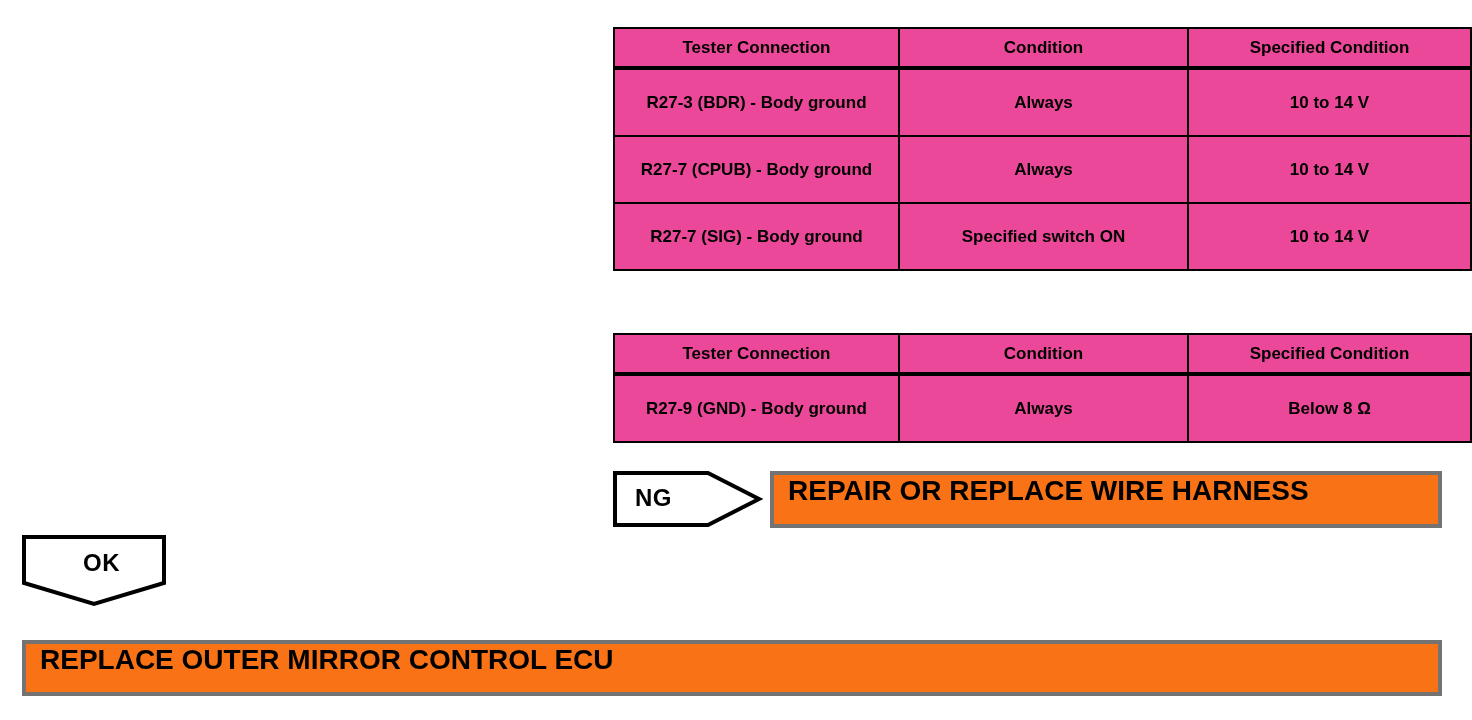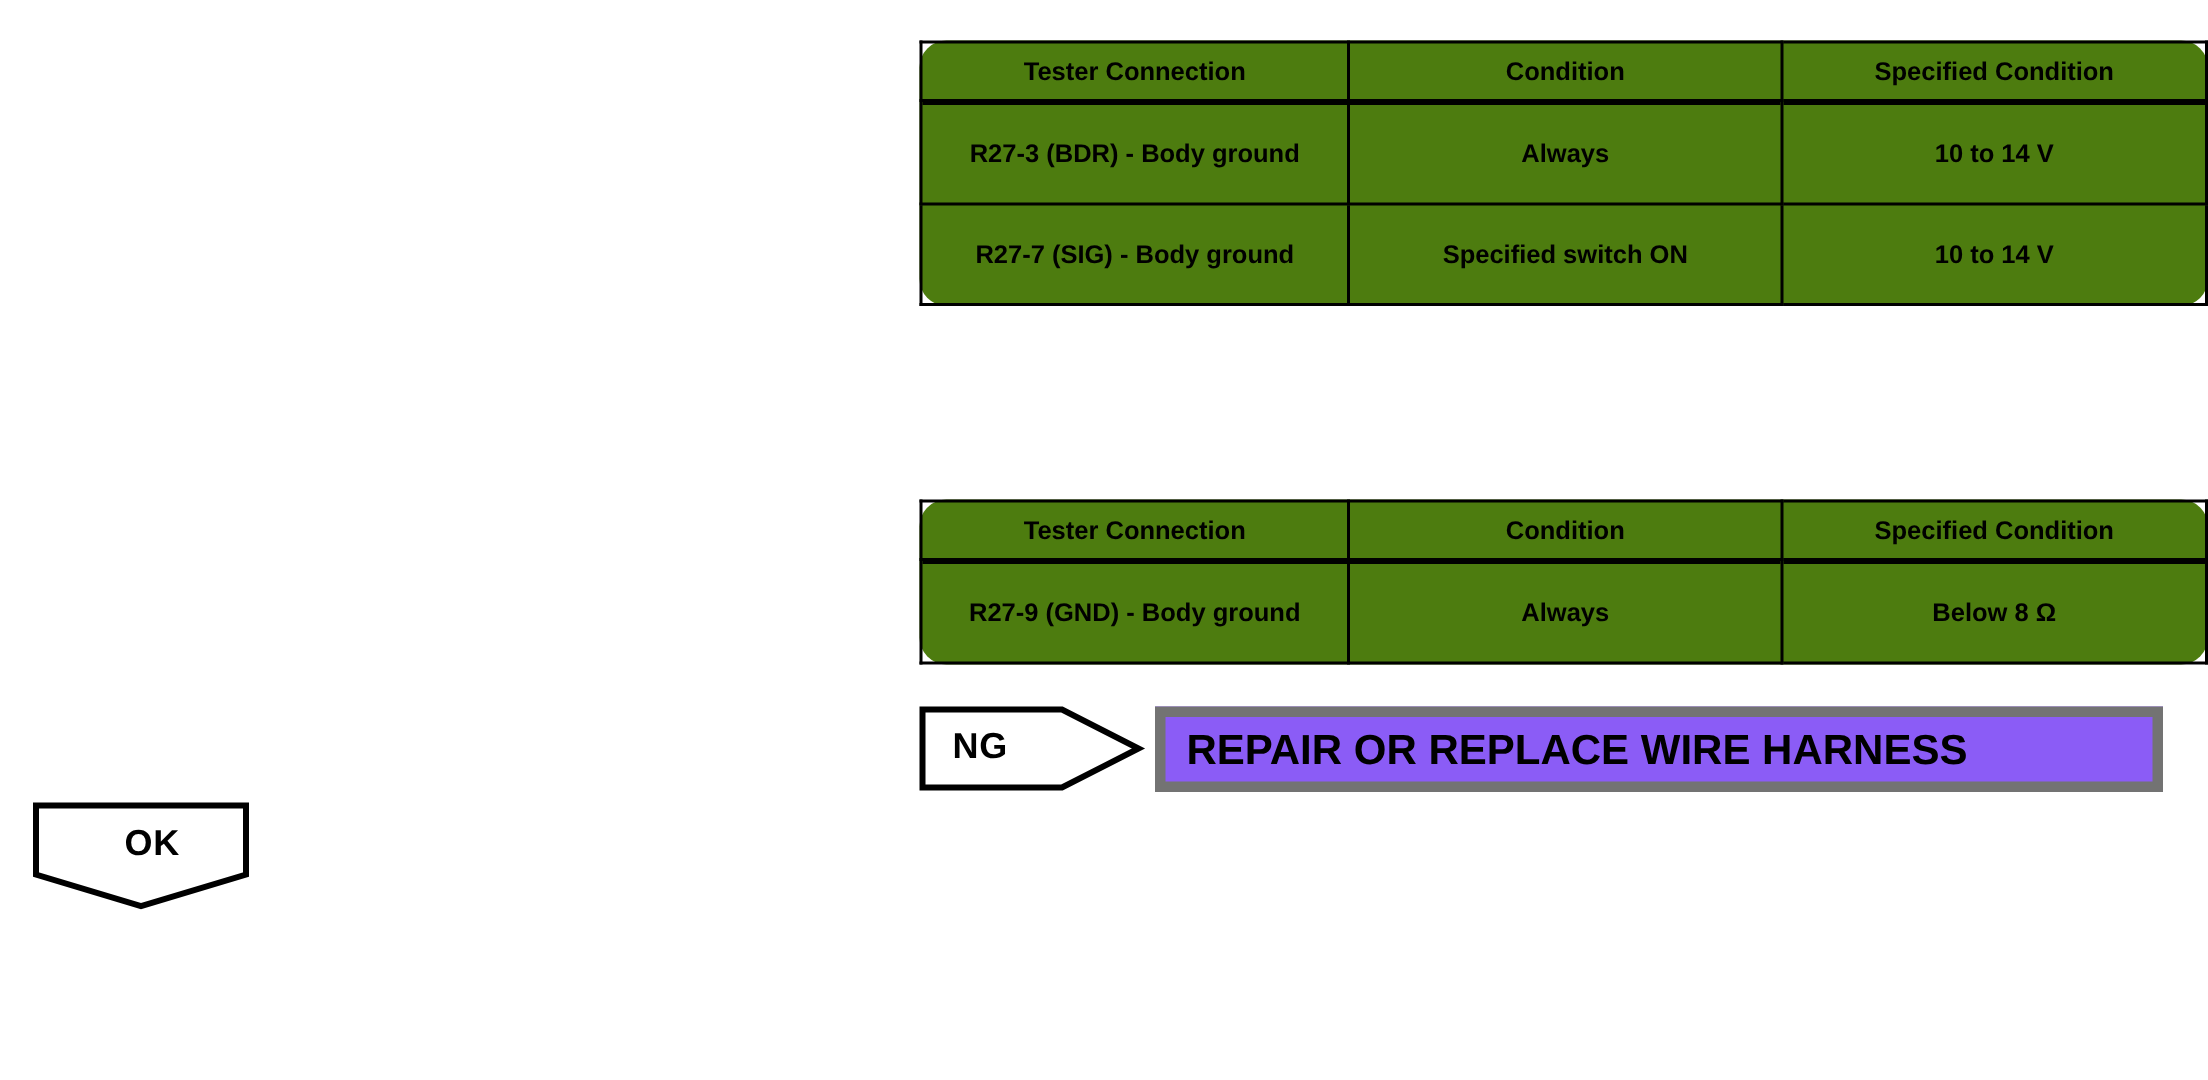--- a/index.html
+++ b/index.html
@@ -17,22 +17,21 @@
     height: 720px;
     background: #ffffff;
     overflow: hidden;
   }
 
   
   .spec-table {
     position: absolute;
     border-collapse: collapse;
     table-layout: fixed;
-    background: #4d7c0f;
-    border-radius: 18px;
+    background: #ec4899;
   }
   .spec-table td,
   .spec-table th {
     border: 2px solid #000000;
     text-align: center;
     vertical-align: middle;
     font-weight: bold;
     font-size: 17px;
     line-height: 28px;
     padding: 0 4px;
@@ -109,25 +108,24 @@
     top: 486px;
   }
   #ok-label {
     left: 83px;
     top: 551px;
   }
 
   
   .action-box {
     position: absolute;
-    border: 7px solid #737373;
-    background: #8b5cf6;
+    border: 4px solid #737373;
+    background: #f97316;
     box-sizing: border-box;
     display: flex;
-    align-items: center;
   }
   .action-box .action-text {
     font-size: 28px;
     font-weight: bold;
     line-height: 32px;
     padding-left: 14px;
     white-space: nowrap;
   }
   #box-repair {
     left: 770px;
@@ -160,20 +158,25 @@
         <td></td>
       </tr>
     </thead>
     <tbody>
       <tr>
         <td>R27-3 (BDR) - Body ground</td>
         <td>Always</td>
         <td>10 to 14 V</td>
       </tr>
       <tr>
+        <td>R27-7 (CPUB) - Body ground</td>
+        <td>Always</td>
+        <td>10 to 14 V</td>
+      </tr>
+      <tr>
         <td>R27-7 (SIG) - Body ground</td>
         <td>Specified switch ON</td>
         <td>10 to 14 V</td>
       </tr>
     </tbody>
   </table>
 
 
   <table class="spec-table" id="table-resistance">
     <thead>
@@ -208,14 +211,17 @@
     <span class="action-text">REPAIR OR REPLACE WIRE HARNESS</span>
   </div>
 
   <div class="arrow-down">
     <svg viewBox="0 0 144 71" preserveAspectRatio="none">
       <polygon points="2,2 142,2 142,48 72,69 2,48" fill="#ffffff" stroke="#000000" stroke-width="4" stroke-linejoin="miter"></polygon>
     </svg>
   </div>
   <div class="arrow-label" id="ok-label">OK</div>
 
+  <div class="action-box" id="box-replace-ecu">
+    <span class="action-text">REPLACE OUTER MIRROR CONTROL ECU</span>
+  </div>
 
 </div>
 
 </body></html>

